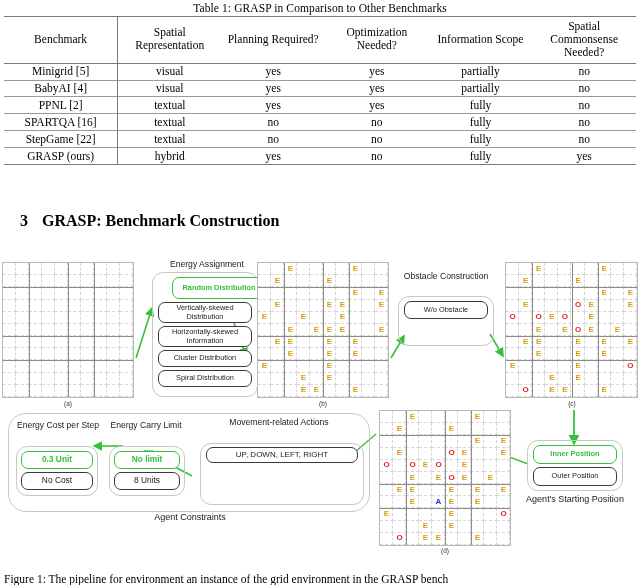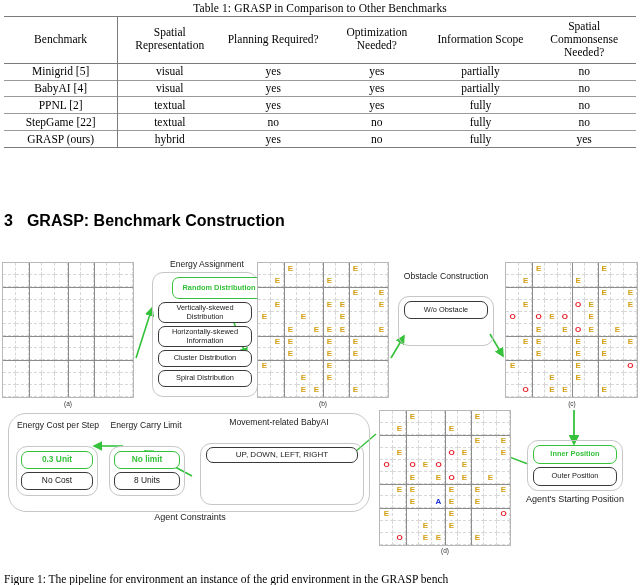--- a/index.html
+++ b/index.html
@@ -58,22 +58,22 @@
   .rule-bot td { border-bottom: 1.6px solid #7a7a7a; }
   .vsep { border-right: 1.1px solid #7a7a7a; }
   .bold-cell { font-weight: bold; }
   .col-bench { width: 18%; }
   .col-rest  { width: 16.4%; }
 
   
   #section-heading {
     position: absolute;
     top: 212px;
-    left: 4px;
-    font-family: Liberation Sans, sans-serif;
+    left: 20px;
+    font-family: Liberation Serif, serif;
     font-size: 16px;
     font-weight: bold;
   }
   #section-heading .secnum { margin-right: 14px; }
 
   
   #figure {
     position: absolute;
     top: 258px;
     left: 0;
@@ -227,20 +227,28 @@
         <td class="col-rest">yes</td>
         <td class="col-rest">yes</td>
         <td class="col-rest">partially</td>
         <td class="col-rest">no</td>
       </tr>
       <tr class="rule-thin">
         <td class="vsep col-bench">PPNL [2]</td>
         <td class="col-rest">textual</td>
         <td class="col-rest">yes</td>
         <td class="col-rest">yes</td>
+        <td class="col-rest">fully</td>
+        <td class="col-rest">no</td>
+      </tr>
+      <tr class="rule-thin">
+        <td class="vsep col-bench">SPARTQA [16]</td>
+        <td class="col-rest">textual</td>
+        <td class="col-rest">no</td>
+        <td class="col-rest">no</td>
         <td class="col-rest">fully</td>
         <td class="col-rest">no</td>
       </tr>
       <tr class="rule-thin">
         <td class="vsep col-bench">StepGame [22]</td>
         <td class="col-rest">textual</td>
         <td class="col-rest">no</td>
         <td class="col-rest">no</td>
         <td class="col-rest">fully</td>
         <td class="col-rest">no</td>
@@ -905,20 +913,20 @@
   <div class="group-title" style="left:16px; top:163px; width:84px;">Energy Cost per Step</div>
   <div class="outer-group" style="left:16px; top:188px; width:82px; height:50px;"></div>
   <div class="opt-box selected" style="left:21px; top:193px; width:72px; height:18px; font-size:8.4px;">0.3 Unit</div>
   <div class="opt-box" style="left:21px; top:214px; width:72px; height:18px; font-size:8.4px;">No Cost</div>
 
   <div class="group-title" style="left:107px; top:163px; width:78px;">Energy Carry Limit</div>
   <div class="outer-group" style="left:109px; top:188px; width:76px; height:50px;"></div>
   <div class="opt-box selected" style="left:114px; top:193px; width:66px; height:18px; font-size:8.4px;">No limit</div>
   <div class="opt-box" style="left:114px; top:214px; width:66px; height:18px; font-size:8.4px;">8 Units</div>
 
-  <div class="group-title" style="left:196px; top:160px; width:166px;">Movement-related BabyAI</div>
+  <div class="group-title" style="left:196px; top:160px; width:166px;">Movement-related Actions</div>
   <div class="outer-group" style="left:200px; top:185px; width:164px; height:62px;"></div>
   <div class="opt-box" style="left:206px; top:189px; width:152px; height:16px; font-size:8px;">UP, DOWN, LEFT, RIGHT</div>
 
   <div class="group-caption" style="left:130px; top:254px; width:120px;">Agent Constraints</div>
 </div>
 
 <div id="figure-caption">Figure 1: The pipeline for environment an instance of the grid environment in the GRASP bench</div>
 
 </body></html>

